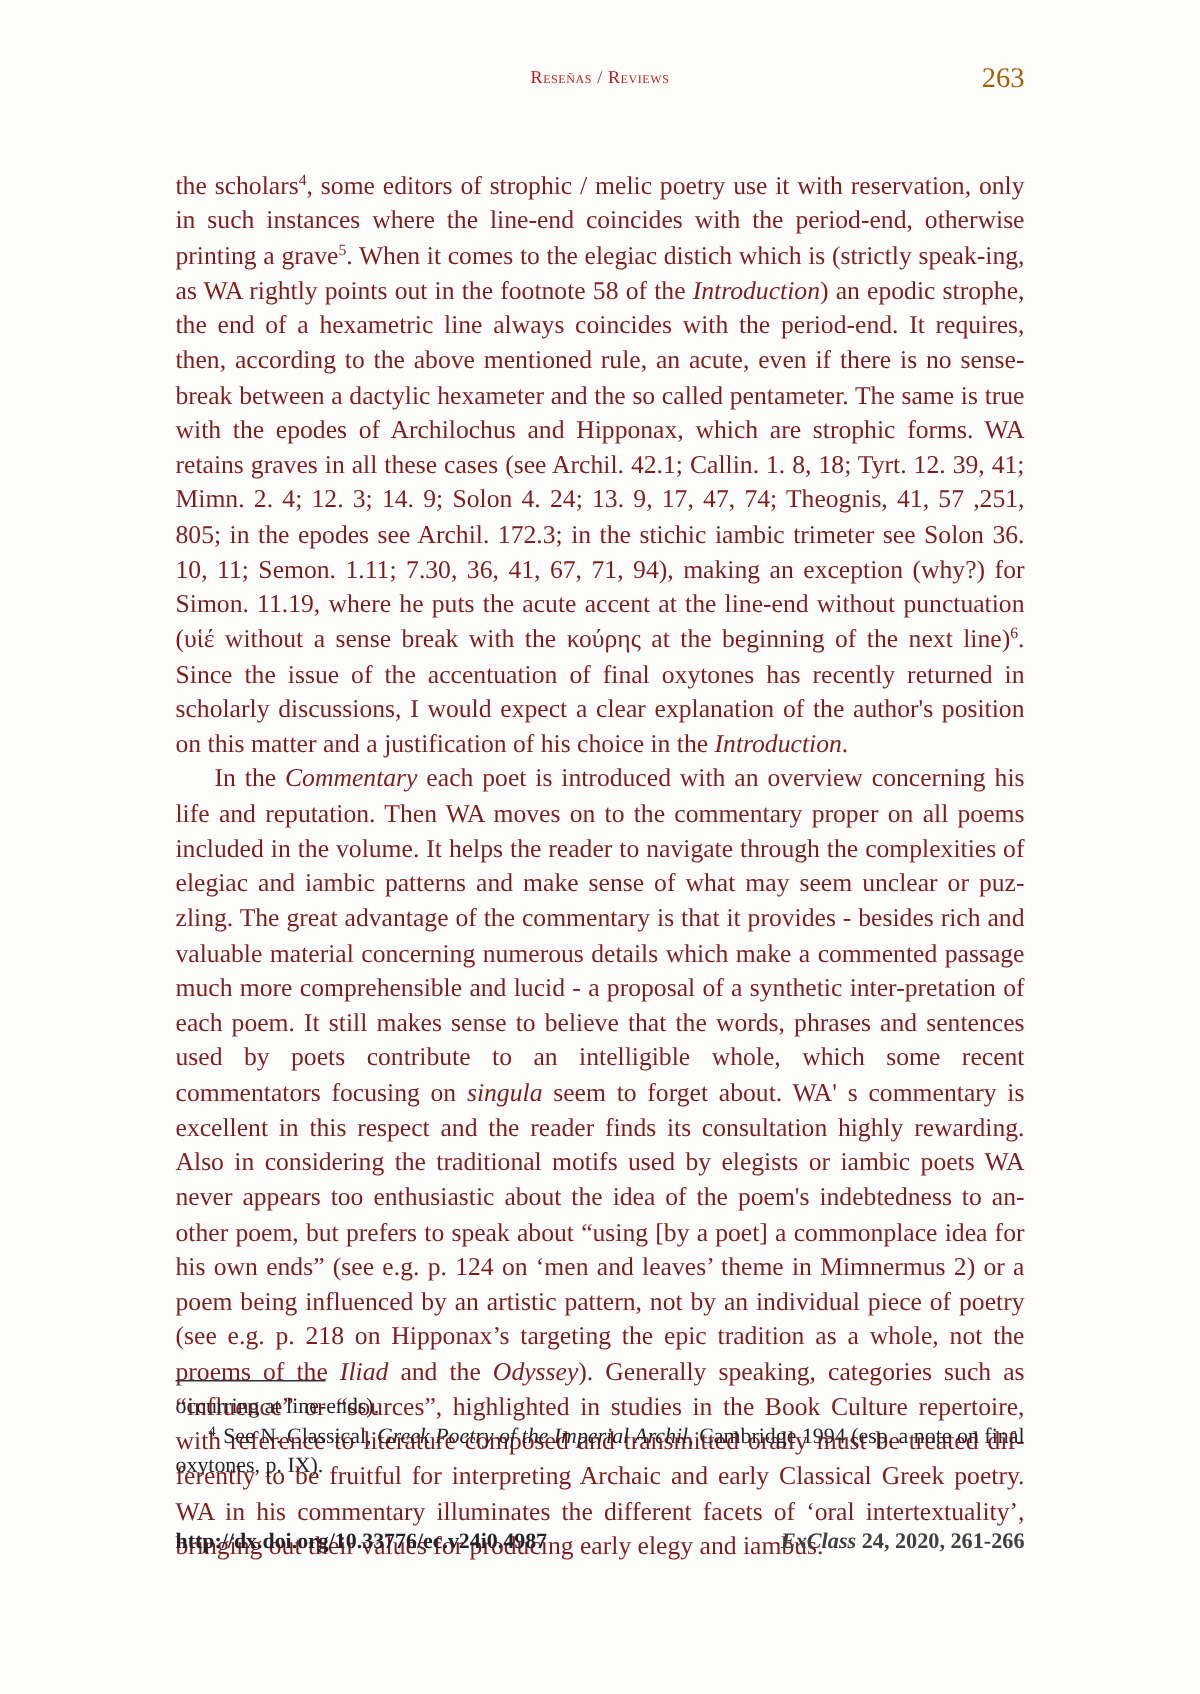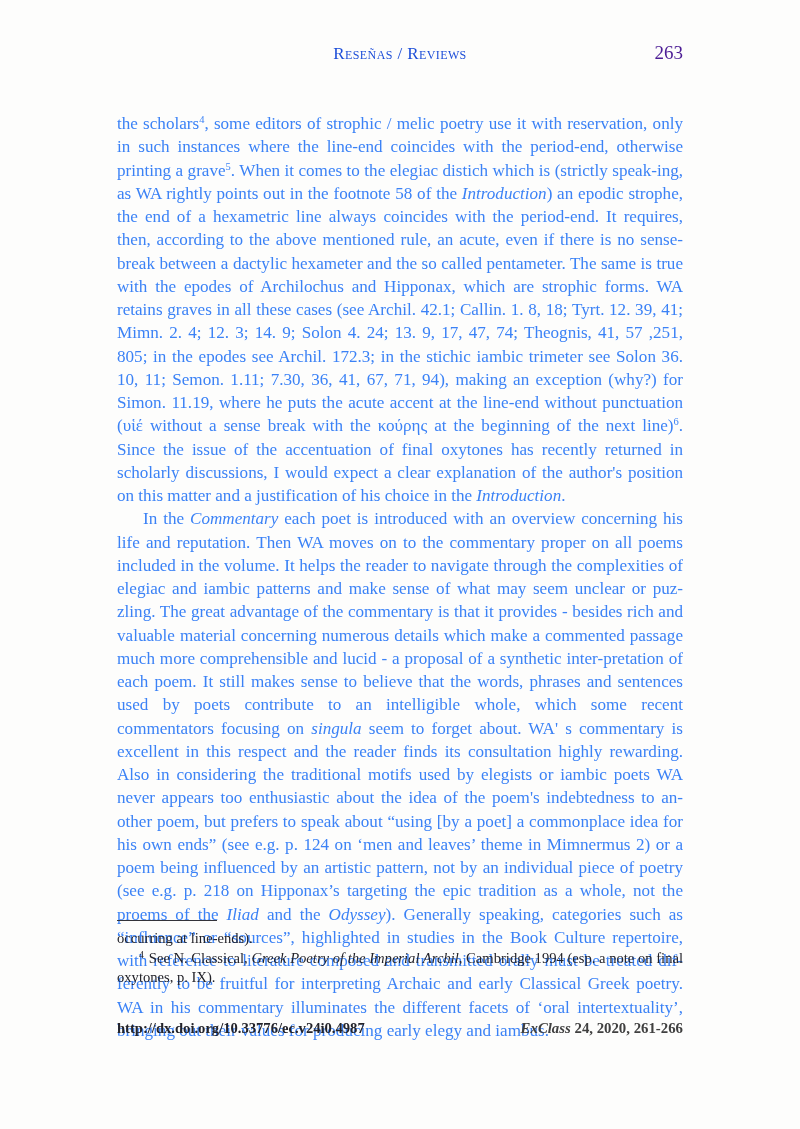--- a/index.html
+++ b/index.html
@@ -30,47 +30,47 @@
     left: 117px;
     top: 44px;
     width: 566px;
     height: 24px;
   }
   .header-title {
     position: absolute;
     left: 0;
     width: 566px;
     text-align: center;
-    font-size: 17px;
+    font-size: 12px;
     font-variant: small-caps;
     letter-spacing: 0.4px;
-    color: #1d4ed8;
+    color: #b91c1c;
   }
   .header-folio {
     position: absolute;
     right: 0;
     top: -2px;
     font-size: 19px;
-    color: #4c1d95;
+    color: #a16207;
   }
 
   
   .textblock {
     position: absolute;
     left: 117px;
     top: 112px;
     width: 566px;
   }
   p.body-par {
     margin: 0;
     font-size: 17.1px;
     line-height: 23.25px;
     text-align: justify;
     text-justify: inter-word;
-    color: #3b82f6;
+    color: #7f1d1d;
     hyphens: manual;
   }
   p.body-par.indented {
     text-indent: 26px;
   }
   .it { font-style: italic; }
   .gk {
     font-family: "Liberation Serif", "DejaVu Serif", serif;
   }
   sup.fn {

